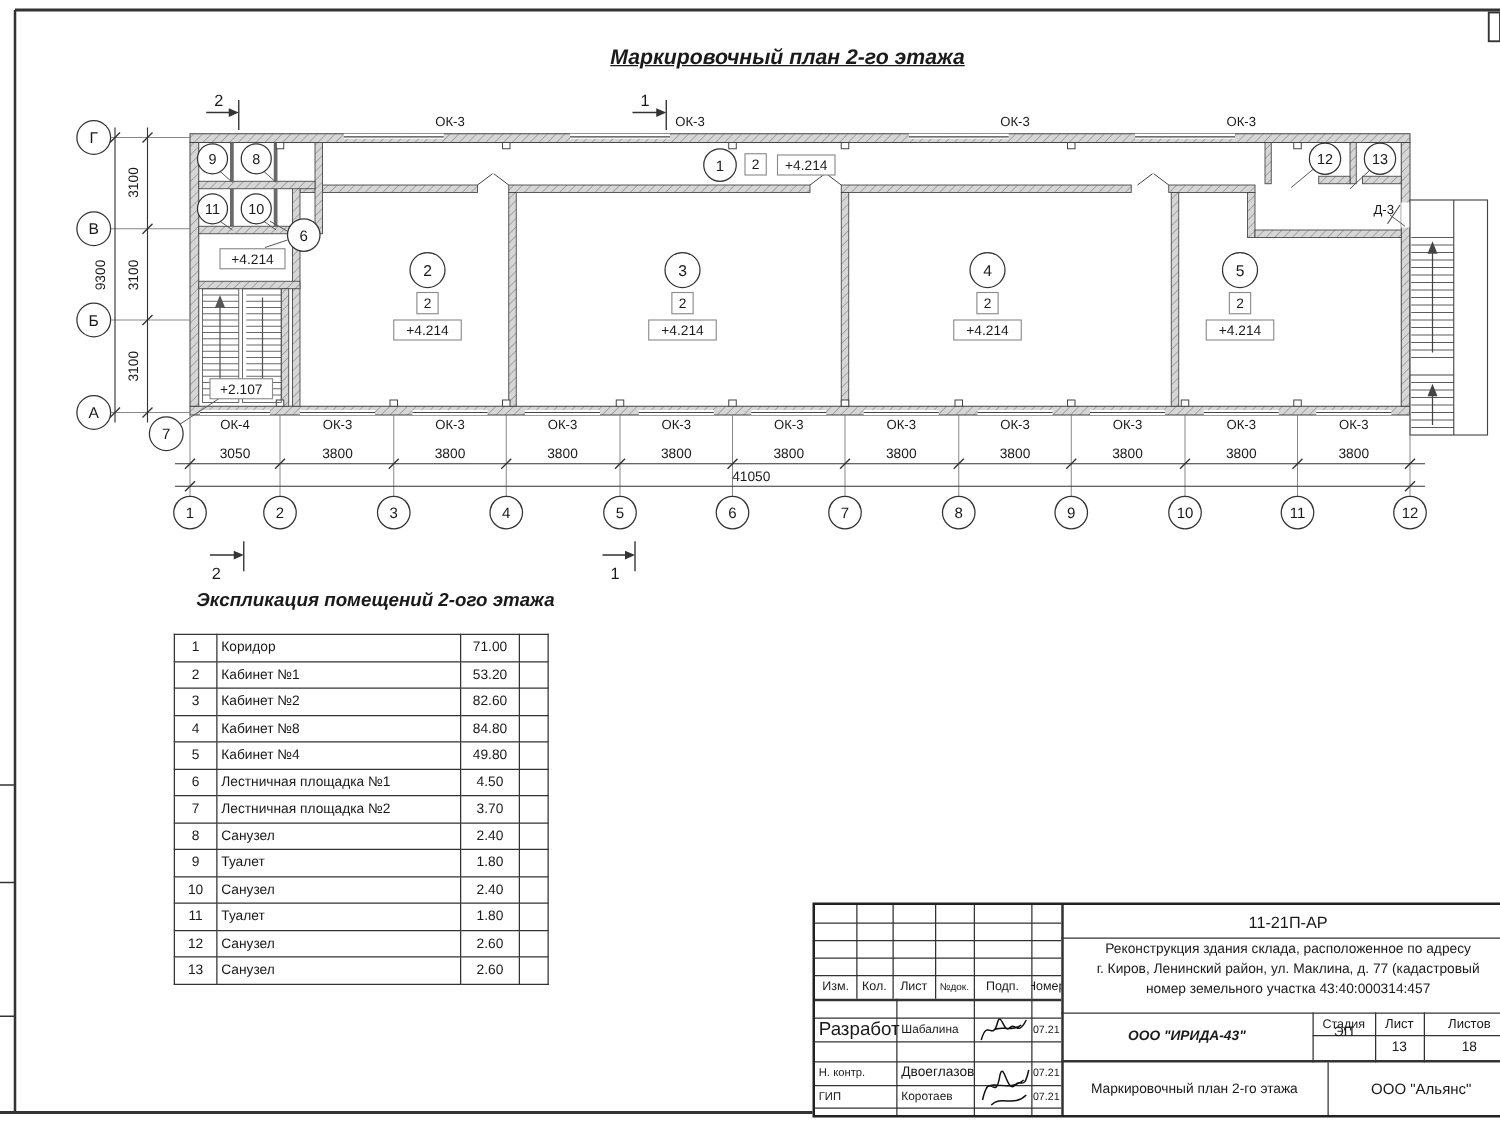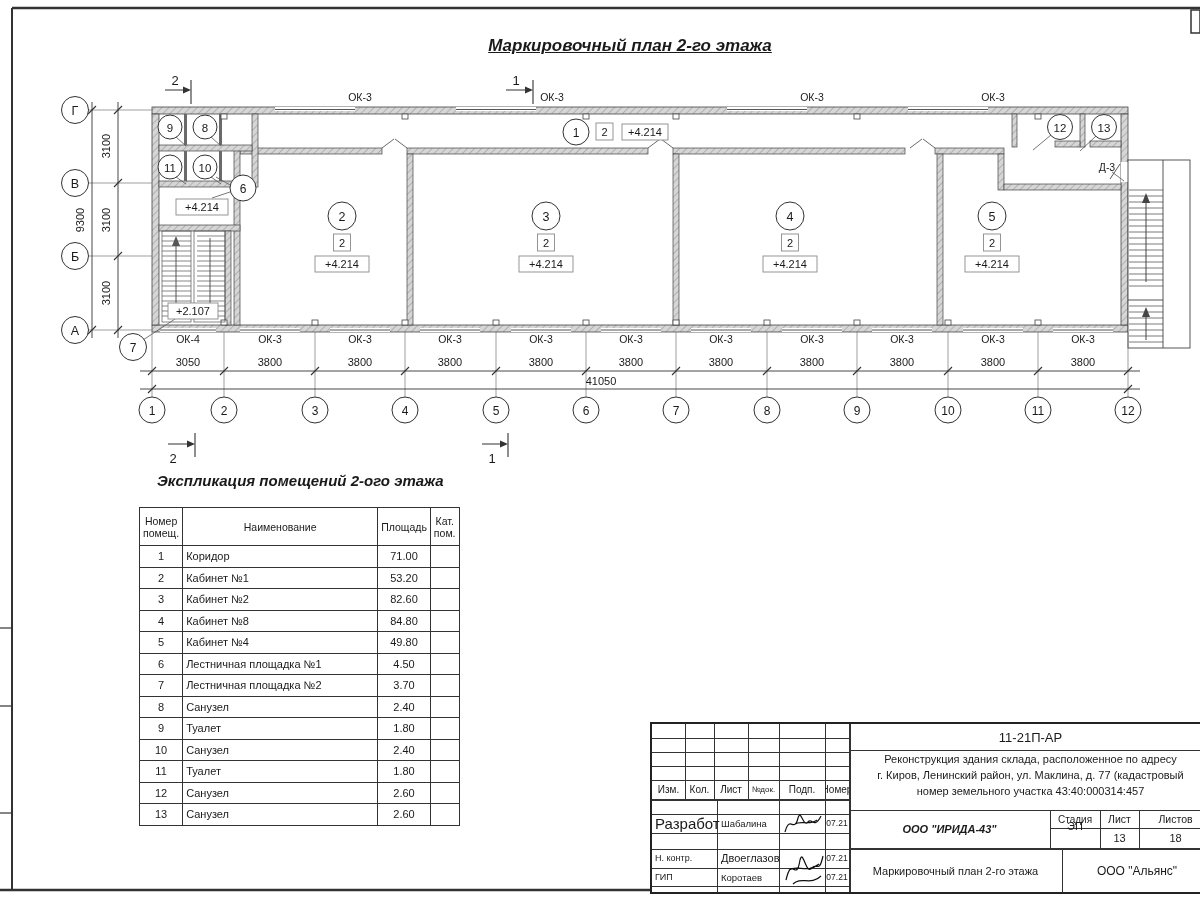--- a/index.html
+++ b/index.html
@@ -320,26 +320,20 @@
 
 
 <table class="sched">
   <colgroup>
         <col style="width:34px">
         <col style="width:195px">
         <col style="width:47px">
         <col style="width:23px">
       </colgroup>
   <tbody>
-        <tr class="hdr">
-    <td>Номер помещ.</td>
-    <td>Наименование</td>
-    <td>Площадь</td>
-    <td>Кат. пом.</td>
-  </tr>
   <tr>
           <td class="c">1</td>
           <td>Коридор</td>
           <td class="c">71.00</td>
           <td></td>
         </tr>
   <tr>
           <td class="c">2</td>
           <td>Кабинет №1</td>
           <td class="c">53.20</td>

